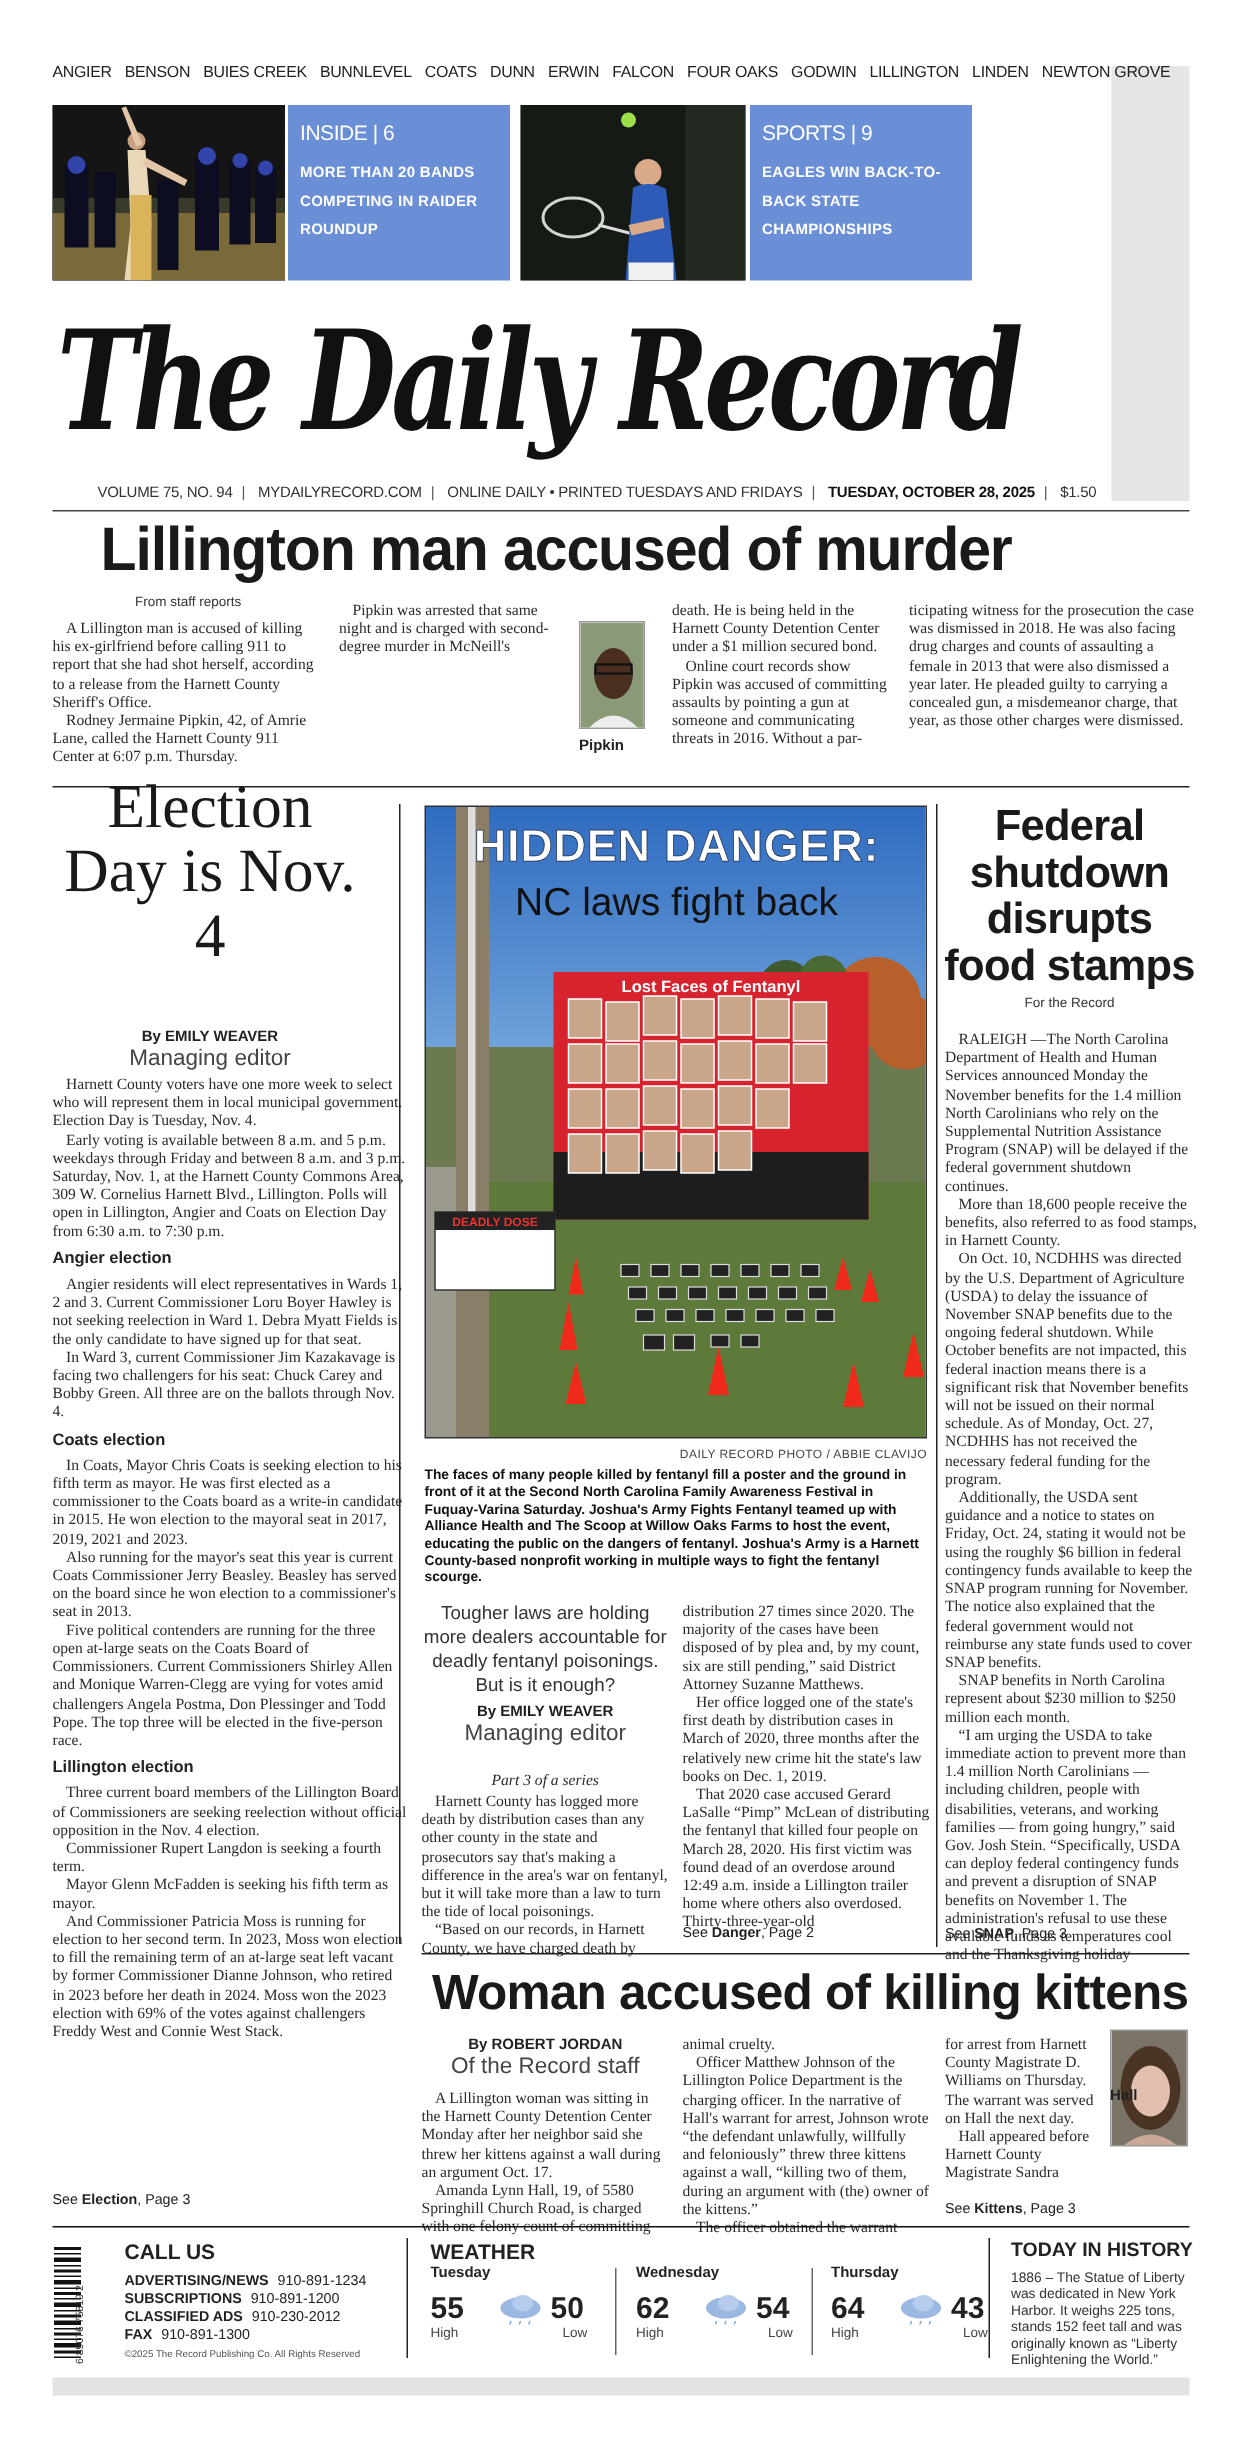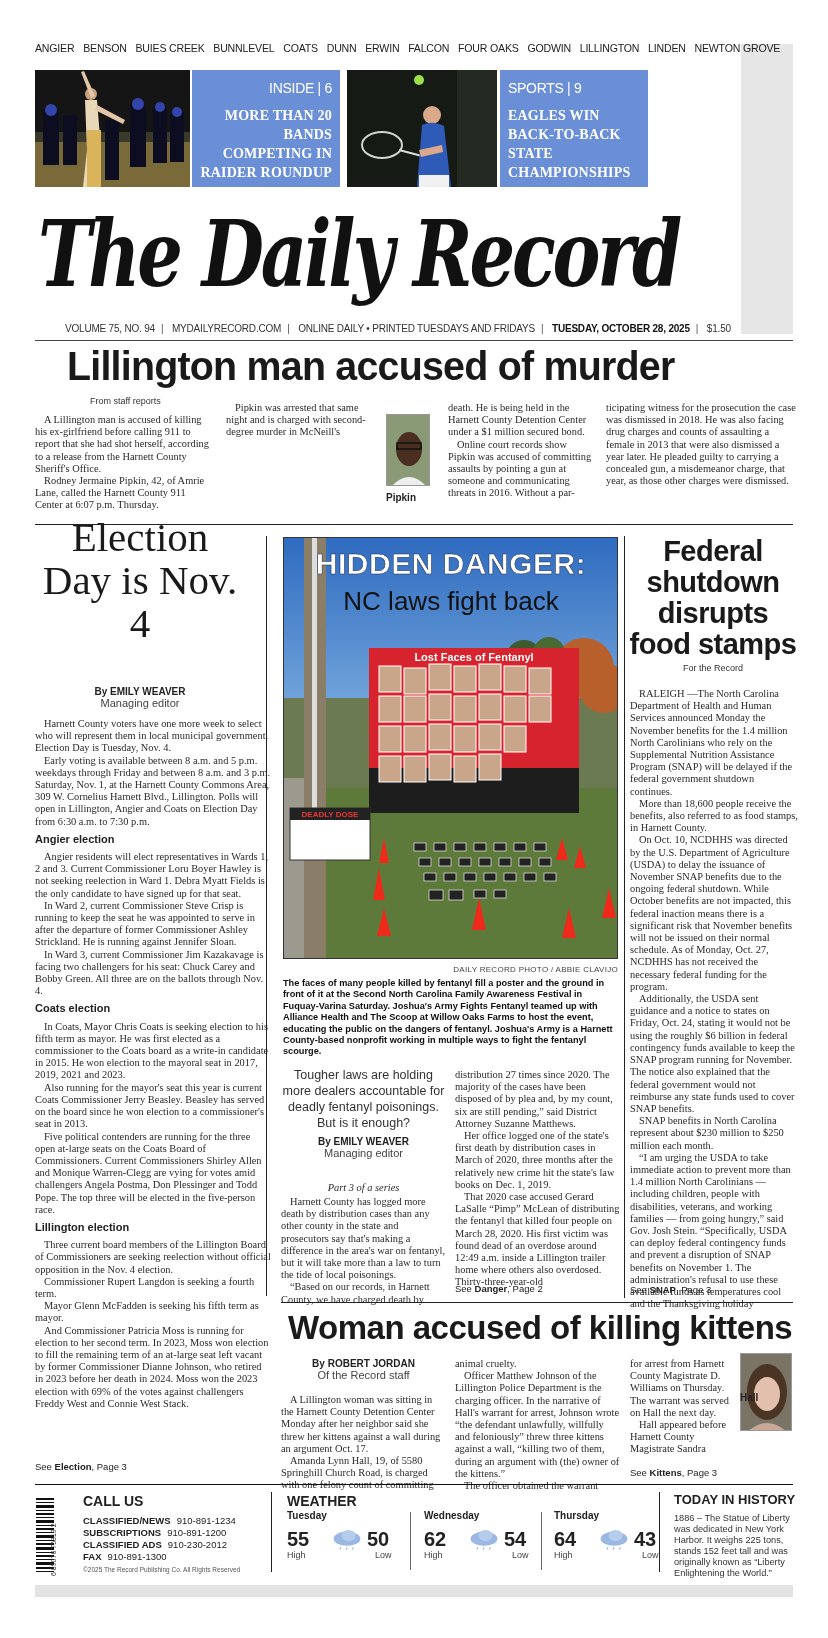--- a/index.html
+++ b/index.html
@@ -9,21 +9,21 @@
 
   .gray-side { position: absolute; left: 741px; top: 44px; width: 52px; height: 290px; background: #e6e6e6; }
   .gray-bottom { position: absolute; left: 35px; top: 1585px; width: 758px; height: 12px; background: #e3e3e3; }
 
   .towns { position: absolute; left: 35px; top: 42px; width: 640px; font-family: "Liberation Sans", sans-serif; font-size: 10.6px; color: #222; letter-spacing: -0.2px; white-space: nowrap; }
   .towns span { margin-right: 6px; }
 
   .teaser-photo { position: absolute; top: 70px; height: 117px; overflow: hidden; background: #111; }
   .teaser-box { position: absolute; top: 70px; height: 117px; background: #6b8fd6; color: #fff; padding: 10px 8px; font-family: "Liberation Sans", sans-serif; }
   .teaser-box .kicker { font-size: 14px; letter-spacing: -0.3px; margin-bottom: 10px; }
-  .teaser-box .head { font-size: 14px; font-weight: bold; line-height: 19px; letter-spacing: 0.2px; font-family: Liberation Serif, serif; }
+  .teaser-box .head { font-size: 10px; font-weight: bold; line-height: 19px; letter-spacing: 0.2px; }
 
   .masthead { position: absolute; left: 38px; top: 200px; width: 640px; height: 108px; font-family: "DejaVu Serif", serif; font-weight: bold; font-size: 92px; line-height: 108px; letter-spacing: -4px; color: #111; white-space: nowrap; transform: scaleX(0.78); transform-origin: left top; font-style: italic; }
 
   .infobar { position: absolute; left: 65px; top: 323px; font-family: "Liberation Sans", sans-serif; font-size: 10px; color: #333; white-space: nowrap; letter-spacing: -0.2px; }
   .infobar .sep { margin: 0 6px; color: #555; }
   .infobar b { color: #111; }
 
   .rule { position: absolute; background: #444; }
 
   .h1 { position: absolute; font-family: "Liberation Sans", sans-serif; font-weight: bold; color: #1a1a1a; white-space: nowrap; }
@@ -33,21 +33,21 @@
   .subhead { font-family: "Liberation Sans", sans-serif; font-weight: bold; font-size: 11px; color: #222; margin: 5px 0 6px; }
   .jump { font-family: "Liberation Sans", sans-serif; font-size: 9.5px; color: #222; }
   .jump b { font-weight: bold; }
 
   .mugshot { position: absolute; overflow: hidden; border: 1px solid #999; }
   .caption-name { position: absolute; font-family: "Liberation Sans", sans-serif; font-weight: bold; font-size: 10px; color: #222; }
 
   .election-head { position: absolute; left: 35px; top: 516px; width: 210px; text-align: center; font-family: "Liberation Serif", serif; font-size: 41px; line-height: 43px; color: #1a1a1a; }
   .byline { font-family: "Liberation Sans", sans-serif; text-align: center; }
   .byline .by { font-size: 10px; font-weight: bold; color: #222; }
-  .byline .role { font-size: 11px; color: #444; }
+  .byline .role { font-size: 15px; color: #444; }
 
   .photo-main { position: absolute; left: 283px; top: 537px; width: 335px; height: 422px; overflow: hidden; border: 1px solid #333; }
   .credit { position: absolute; left: 283px; top: 965px; width: 335px; text-align: right; font-family: "Liberation Sans", sans-serif; font-size: 8px; color: #444; letter-spacing: 0.3px; }
   .cutline { position: absolute; left: 283px; top: 978px; width: 335px; font-family: "Liberation Sans", sans-serif; font-weight: bold; font-size: 9.2px; line-height: 11.4px; color: #111; }
 
   .pullq { font-family: "Liberation Sans", sans-serif; font-size: 12.5px; line-height: 16px; text-align: center; color: #333; }
 
   .federal-head { position: absolute; left: 628px; top: 536px; width: 170px; text-align: center; font-family: "Liberation Sans", sans-serif; font-weight: bold; font-size: 29px; line-height: 31px; color: #1a1a1a; letter-spacing: -0.5px; }
 
   .footer-title { font-family: "Liberation Sans", sans-serif; font-weight: bold; font-size: 14px; color: #222; }
@@ -100,21 +100,21 @@
         <circle cx="125" cy="37" r="5"></circle>
         <circle cx="142" cy="42" r="5"></circle>
       </g>
     <path d="M50 30 L62 30 L66 80 L58 117 L48 117 L52 80 Z" fill="#e8d8b8"></path>
     <rect x="52" y="60" width="14" height="57" fill="#d9b45a"></rect>
     <circle cx="56" cy="24" r="6" fill="#c9a080"></circle>
     <path d="M56 28 L46 2 L49 1 L60 26 Z" fill="#e3c6a8"></path>
     <path d="M62 35 L90 50 L88 54 L60 40 Z" fill="#e3c6a8"></path>
   </svg>
 </div>
-<div class="teaser-box" style="left:192px; width:148px;text-align:right;">
+<div class="teaser-box" style="left:192px; width:148px;">
   <div class="kicker">INSIDE | 6</div>
   <div class="head">MORE THAN 20 BANDS COMPETING IN RAIDER ROUNDUP</div>
 </div>
 <div class="teaser-photo" style="left:347px; width:150px;">
   <svg width="150" height="117" viewBox="0 0 150 117">
     <rect width="150" height="117" fill="#151a15"></rect>
     <rect x="110" width="40" height="117" fill="#222a22"></rect>
     <circle cx="72" cy="10" r="5" fill="#9be04a"></circle>
     <ellipse cx="35" cy="75" rx="20" ry="13" fill="none" stroke="#cfd6cf" stroke-width="2"></ellipse>
     <line x1="52" y1="80" x2="75" y2="86" stroke="#ddd" stroke-width="2"></line>
@@ -171,21 +171,20 @@
 <div class="election-head">Election Day is Nov. 4</div>
 <div class="abs byline" style="left:35px; top:686px; width:210px;">
   <div class="by">By EMILY WEAVER</div>
   <div class="role">Managing editor</div>
 </div>
 <div class="abs body" style="left:35px; top:718px; width:236px;">
   <p>Harnett County voters have one more week to select who will represent them in local municipal government. Election Day is Tuesday, Nov. 4.</p>
   <p>Early voting is available between 8 a.m. and 5 p.m. weekdays through Friday and between 8 a.m. and 3 p.m. Saturday, Nov. 1, at the Harnett County Commons Area, 309 W. Cornelius Harnett Blvd., Lillington. Polls will open in Lillington, Angier and Coats on Election Day from 6:30 a.m. to 7:30 p.m.</p>
   <div class="subhead">Angier election</div>
   <p>Angier residents will elect representatives in Wards 1, 2 and 3. Current Commissioner Loru Boyer Hawley is not seeking reelection in Ward 1. Debra Myatt Fields is the only candidate to have signed up for that seat.</p>
-  <p>In Ward 2, current Commissioner Steve Crisp is running to keep the seat he was appointed to serve in after the departure of former Commissioner Ashley Strickland. He is running against Jennifer Sloan.</p>
   <p>In Ward 3, current Commissioner Jim Kazakavage is facing two challengers for his seat: Chuck Carey and Bobby Green. All three are on the ballots through Nov. 4.</p>
   <div class="subhead">Coats election</div>
   <p>In Coats, Mayor Chris Coats is seeking election to his fifth term as mayor. He was first elected as a commissioner to the Coats board as a write-in candidate in 2015. He won election to the mayoral seat in 2017, 2019, 2021 and 2023.</p>
   <p>Also running for the mayor's seat this year is current Coats Commissioner Jerry Beasley. Beasley has served on the board since he won election to a commissioner's seat in 2013.</p>
   <p>Five political contenders are running for the three open at-large seats on the Coats Board of Commissioners. Current Commissioners Shirley Allen and Monique Warren-Clegg are vying for votes amid challengers Angela Postma, Don Plessinger and Todd Pope. The top three will be elected in the five-person race.</p>
   <div class="subhead">Lillington election</div>
   <p>Three current board members of the Lillington Board of Commissioners are seeking reelection without official opposition in the Nov. 4 election.</p>
   <p>Commissioner Rupert Langdon is seeking a fourth term.</p>
   <p>Mayor Glenn McFadden is seeking his fifth term as mayor.</p>
   <p>And Commissioner Patricia Moss is running for election to her second term. In 2023, Moss won election to fill the remaining term of an at-large seat left vacant by former Commissioner Dianne Johnson, who retired in 2023 before her death in 2024. Moss won the 2023 election with 69% of the votes against challengers Freddy West and Connie West Stack.</p>
@@ -384,21 +383,21 @@
         <rect x="0" y="71" width="18" height="2"></rect>
         <rect x="0" y="75" width="18" height="1"></rect>
     </g>
   </svg>
 </div>
 <div class="abs" style="left:50px; top:1496px; width:10px; height:80px; writing-mode:vertical-rl; transform:rotate(180deg); font-family:'Liberation Sans',sans-serif; font-size:7px; color:#333;">6 89076 75819 2</div>
 
 <div class="abs" style="left:83px; top:1493px; width:190px;">
   <div class="footer-title">CALL US</div>
   <div style="margin-top:6px;">
-    <div class="callus-row"><b>CLASSIFIED/NEWS</b><span>910-891-1234</span></div>
+    <div class="callus-row"><b>ADVERTISING/NEWS</b><span>910-891-1234</span></div>
     <div class="callus-row"><b>SUBSCRIPTIONS</b><span>910-891-1200</span></div>
     <div class="callus-row"><b>CLASSIFIED ADS</b><span>910-230-2012</span></div>
     <div class="callus-row"><b>FAX</b><span>910-891-1300</span></div>
   </div>
   <div style="font-family:'Liberation Sans',sans-serif; font-size:6.5px; color:#555; margin-top:3px;">©2025 The Record Publishing Co. All Rights Reserved</div>
 </div>
 <div class="rule" style="left:271px; top:1492px; width:1px; height:80px; background:#222;"></div>
 
 <div class="abs footer-title" style="left:287px; top:1493px;">WEATHER</div>
 

